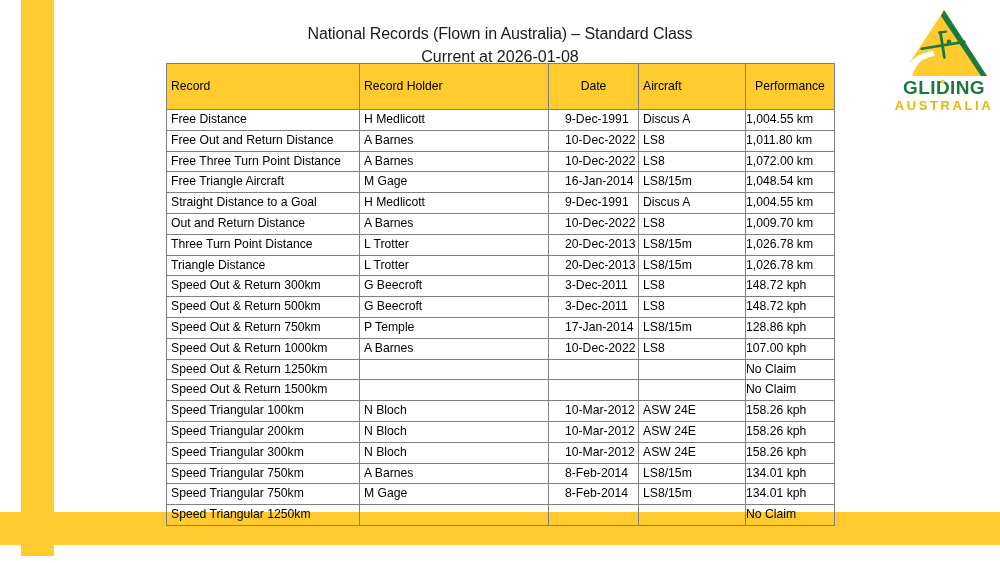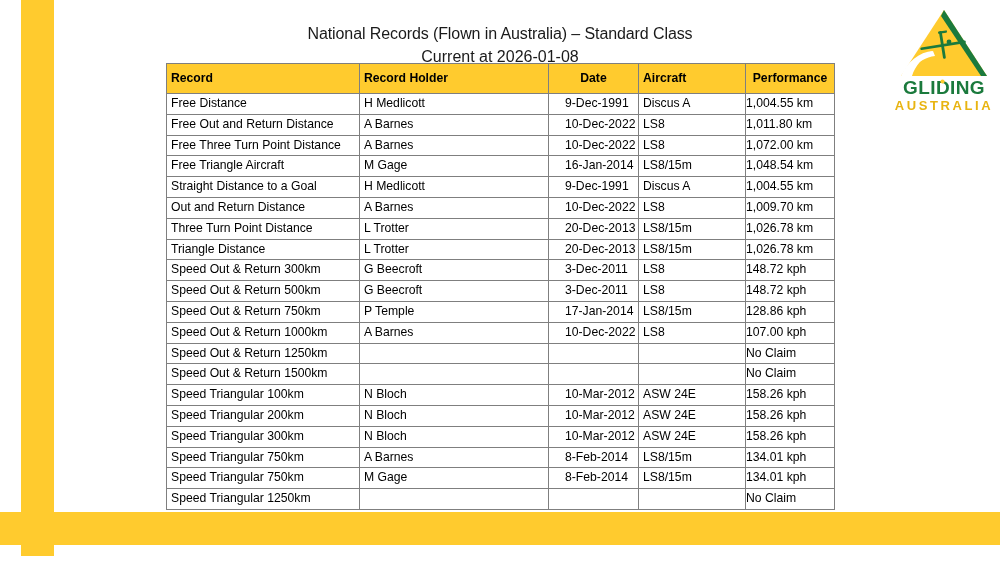--- a/index.html
+++ b/index.html
@@ -84,32 +84,32 @@
     line-height: 19.8px;
     overflow: hidden;
     white-space: nowrap;
     font-weight: normal;
     text-align: left;
     vertical-align: middle;
     box-sizing: border-box;
   }
   #records-table thead th {
     background: #FFCB2E;
-    font-weight: bold;
+    font-weight: normal;
     height: 21px;
     line-height: 21px;
   }
   .col-record      { width: 193px; }
   .col-holder      { width: 189px; }
   .col-date        { width: 90px;  text-align: center !important; padding: 0 16px !important; }
   .col-aircraft    { width: 107px; }
   .col-performance { width: 89px;  text-align: right; padding: 0 4px 0 0 !important; }
 
   thead .col-date        { text-align: center !important; }
-  thead .col-performance { text-align: center !important; padding: 4px 3px !important; margin-top: 12px; }
+  thead .col-performance { text-align: center !important; padding: 12px 3px !important; margin-top: 12px; }
   thead .col-aircraft    { text-align: left !important; }
 </style>
 </head>
 <body>
 
 <div id="deco-vertical-bar"></div>
 <div id="deco-horizontal-bar"></div>
 
 <div id="titles">
   <div id="page-title">National Records (Flown in Australia) – Standard Class</div>

